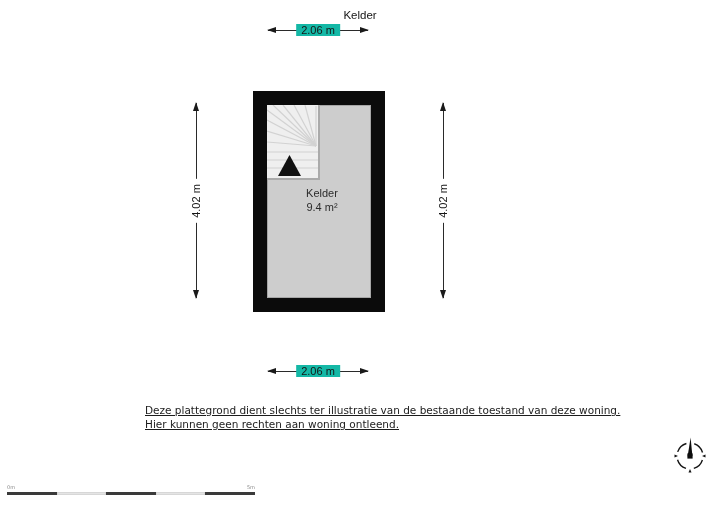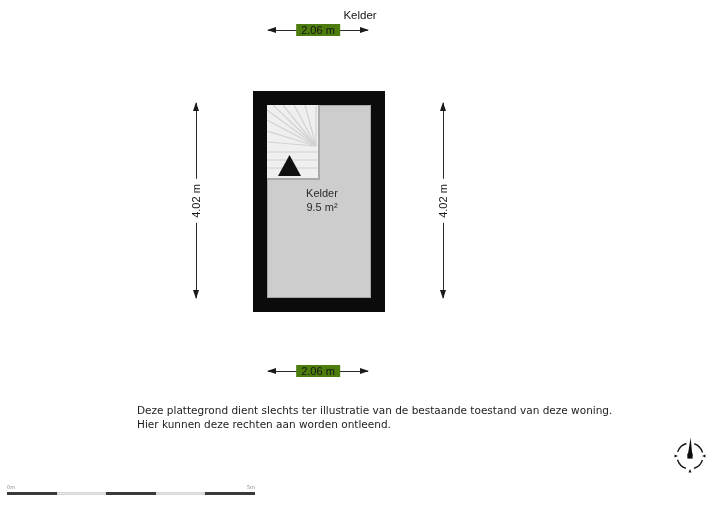--- a/index.html
+++ b/index.html
@@ -16,38 +16,38 @@
   .dim{position:absolute;}
   .hline{position:absolute;left:0;right:0;top:50%;height:1px;background:#2a2a2a;margin-top:-0.5px;}
   .vline{position:absolute;top:0;bottom:0;left:50%;width:1px;background:#2a2a2a;margin-left:-0.5px;}
   .arr{position:absolute;width:0;height:0;border-style:solid;}
   .arr-l{left:-1px;top:50%;margin-top:-3px;border-width:3px 9px 3px 0;border-color:transparent #1a1a1a transparent transparent;}
   .arr-r{right:-1px;top:50%;margin-top:-3px;border-width:3px 0 3px 9px;border-color:transparent transparent transparent #1a1a1a;}
   .arr-u{top:-1px;left:50%;margin-left:-3px;border-width:0 3px 9px 3px;border-color:transparent transparent #1a1a1a transparent;}
   .arr-d{bottom:-1px;left:50%;margin-left:-3px;border-width:9px 3px 0 3px;border-color:#1a1a1a transparent transparent transparent;}
   .dim-label{
     position:absolute;left:50%;top:50%;transform:translate(-50%,-50%);
-    background:#4d7c0f;padding:0 5px;font-size:11px;white-space:nowrap;color:#151515;
+    background:#14b8a6;padding:0 5px;font-size:11px;white-space:nowrap;color:#151515;
   }
   .dim-label-v{
     position:absolute;left:50%;top:50%;transform:translate(-50%,-50%) rotate(-90deg);
     background:#ffffff;padding:0 5px;font-size:11px;white-space:nowrap;color:#151515;
   }
 
   
   .plan-wall{left:253px;top:91px;width:132px;height:221px;background:#0b0b0b;}
   .plan-floor{left:14px;top:14px;width:104px;height:193px;background:#cdcdcd;box-shadow:inset 0 0 0 1px #a6a6a6;position:absolute;}
   .stair{position:absolute;left:0;top:0;width:51px;height:73px;background:#efefef;
          border-right:2px solid #aaaaaa;border-bottom:2px solid #aaaaaa;box-sizing:content-box;}
   .room-label{position:absolute;left:5px;top:81px;width:100px;text-align:center;
               font-size:11px;line-height:14px;color:#2b2b2b;}
 
   
-  .disclaimer{left:137px;top:403px;font-family:"DejaVu Sans",sans-serif;
-              font-size:10.5px;line-height:14px;color:#1c1c1c;}
+  .disclaimer{left:145px;top:403px;font-family:"DejaVu Sans",sans-serif;
+              font-size:10.5px;line-height:14px;color:#1c1c1c;text-decoration:underline;}
 
   
   .scalebar{left:7px;top:486px;width:248px;height:12px;}
   .sb-track{position:absolute;left:0;top:6px;width:248px;height:3px;display:flex;}
   .sb-seg{height:3px;flex:1;}
   .sb-dark{background:#3a3a3a;}
   .sb-light{background:#e4e4e4;box-shadow:inset 0 0 0 0.5px #c9c9c9;}
   .sb-label{position:absolute;top:-2px;font-size:5px;color:#8a8a8a;font-family:"DejaVu Sans",sans-serif;}
   .sb-label-start{left:0;}
   .sb-label-end{right:0;}
@@ -99,35 +99,35 @@
           <line x1="0" y1="47" x2="51" y2="47"></line>
           <line x1="0" y1="55" x2="51" y2="55"></line>
           <line x1="0" y1="63" x2="51" y2="63"></line>
         </g>
         <polygon points="11,71 34,71 22.5,50" fill="#111111"></polygon>
       </svg>
     </div>
 
     <div class="room-label">
       <div>Kelder</div>
-      <div>9.5 m²</div>
+      <div>9.4 m²</div>
     </div>
   </div>
 </div>
 
 <div class="dim" style="left:268px;top:365px;width:100px;height:12px;">
   <div class="hline"></div>
   <span class="arr arr-l"></span>
   <span class="arr arr-r"></span>
   <span class="dim-label">2.06 m</span>
 </div>
 
 <div class="abs disclaimer">
   <div>Deze plattegrond dient slechts ter illustratie van de bestaande toestand van deze woning.</div>
-  <div>Hier kunnen deze rechten aan worden ontleend.</div>
+  <div>Hier kunnen geen rechten aan woning ontleend.</div>
 </div>
 
 <div class="abs compass">
   <svg width="44" height="48" viewBox="0 0 44 48">
     <circle cx="22" cy="25" r="13" fill="none" stroke="#161616" stroke-width="1.4" stroke-dasharray="12.4 8" stroke-dashoffset="16.4"></circle>
 
     <polygon points="6.5,23.5 6.5,26.5 10,25" fill="#161616"></polygon>
     <polygon points="37.5,23.5 37.5,26.5 34,25" fill="#161616"></polygon>
     <polygon points="20.5,41.5 23.5,41.5 22,38" fill="#161616"></polygon>
 

